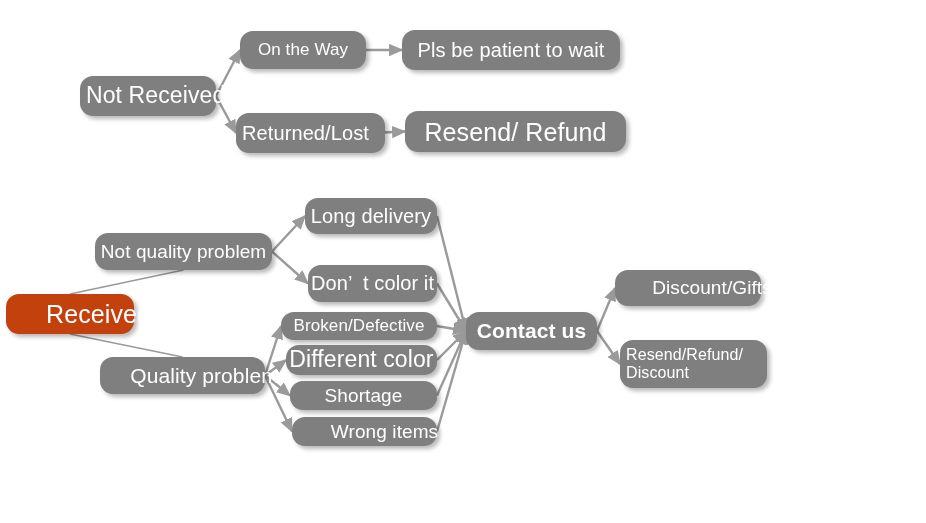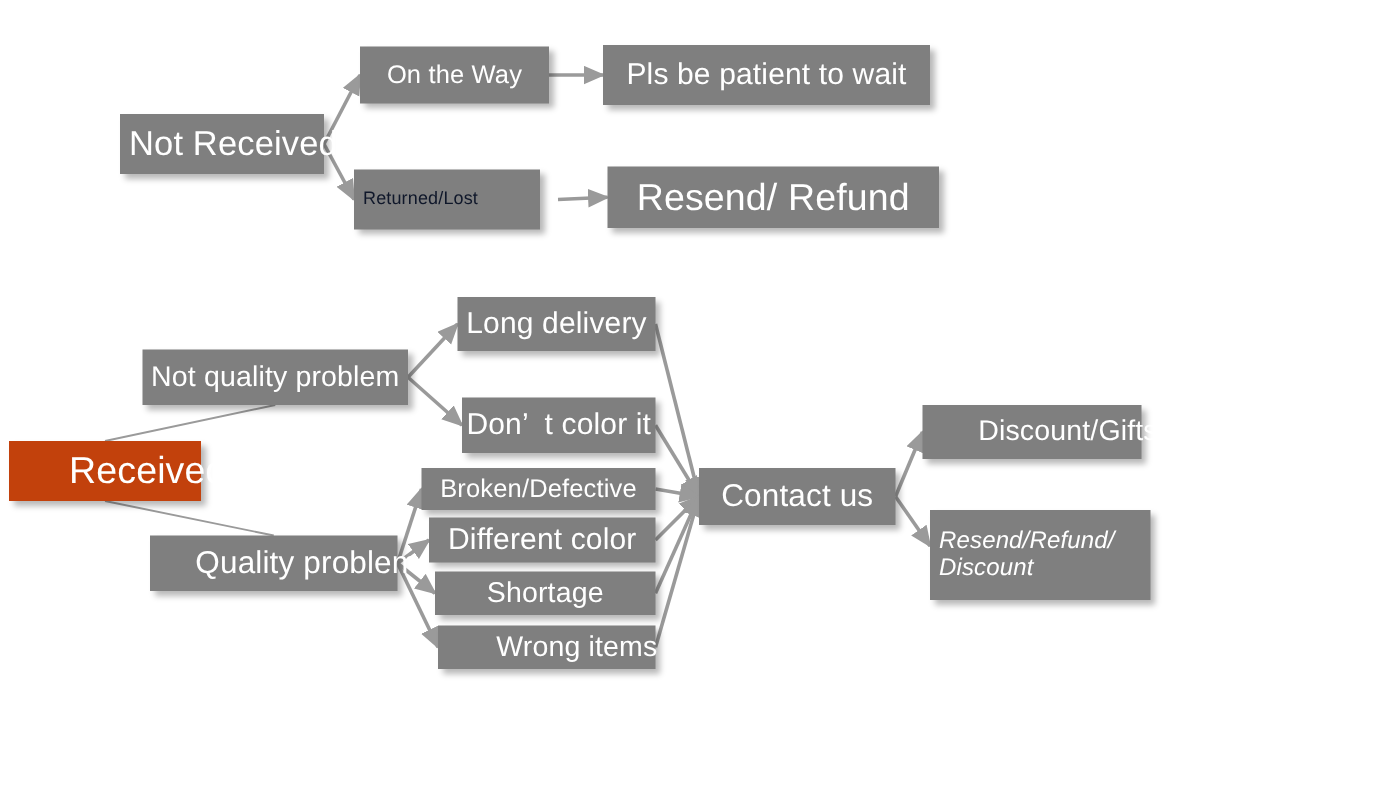--- a/index.html
+++ b/index.html
@@ -22,20 +22,21 @@
     display: flex;
     align-items: center;
     justify-content: center;
     box-sizing: border-box;
     box-shadow: 3px 3px 4px rgba(0,0,0,0.28);
     white-space: pre;
     line-height: 1.12;
     letter-spacing: 0.1px;
     text-align: center;
     z-index: 3;
+    border-radius: 13px;
   }
   .node.left-align {
     justify-content: flex-start;
     text-align: left;
     padding-left: 6px;
   }
   svg.links {
     position: absolute;
     left: 0;
     top: 0;
@@ -74,30 +75,30 @@
         <line x1="437" y1="360" x2="466" y2="331" stroke="#9a9a9a" stroke-width="2.4" marker-end="url(#arrowhead)"></line>
         <line x1="437" y1="395.5" x2="466" y2="331" stroke="#9a9a9a" stroke-width="2.4" marker-end="url(#arrowhead)"></line>
         <line x1="437" y1="431.5" x2="466" y2="331" stroke="#9a9a9a" stroke-width="2.4" marker-end="url(#arrowhead)"></line>
         <line x1="597" y1="331" x2="615" y2="288" stroke="#9a9a9a" stroke-width="2.4" marker-end="url(#arrowhead)"></line>
         <line x1="597" y1="331" x2="620" y2="364" stroke="#9a9a9a" stroke-width="2.4" marker-end="url(#arrowhead)"></line>
       </g>
   </svg>
   <div id="node-layer">
       <div class="node left-align" style="left: 80px; top: 76px; width: 136px; height: 40px; font-size: 23px; background: rgb(127, 127, 127); color: rgb(255, 255, 255);">Not Received</div>
       <div class="node" style="left: 240px; top: 31px; width: 126px; height: 38px; font-size: 17px; background: rgb(127, 127, 127); color: rgb(255, 255, 255);">On the Way</div>
-      <div class="node left-align" style="left: 236px; top: 113px; width: 124px; height: 40px; font-size: 12px; background: rgb(127, 127, 127); color: #0f172a;">Returned/Lost</div>
+      <div class="node left-align" style="left: 236px; top: 113px; width: 149px; height: 40px; font-size: 20px; background: rgb(127, 127, 127); color: #ffffff;">Returned/Lost</div>
       <div class="node" style="left: 402px; top: 30px; width: 218px; height: 40px; font-size: 20px; background: rgb(127, 127, 127); color: rgb(255, 255, 255);">Pls be patient to wait</div>
       <div class="node" style="left: 405px; top: 111px; width: 221px; height: 41px; font-size: 25px; background: rgb(127, 127, 127); color: rgb(255, 255, 255);">Resend/ Refund</div>
       <div class="node left-align" style="left: 6px; top: 294px; width: 128px; height: 40px; font-size: 25px; background: #c2410c; color: rgb(255, 255, 255); padding-left: 40px;">Received</div>
       <div class="node" style="left: 95px; top: 233px; width: 177px; height: 37px; font-size: 19px; background: rgb(127, 127, 127); color: rgb(255, 255, 255);">Not quality problem</div>
       <div class="node" style="left: 100px; top: 357px; width: 165px; height: 37px; font-size: 21px; background: rgb(127, 127, 127); color: rgb(255, 255, 255); padding-left: 44px;">Quality problem</div>
       <div class="node" style="left: 305px; top: 198px; width: 132px; height: 36px; font-size: 20px; background: rgb(127, 127, 127); color: rgb(255, 255, 255);">Long delivery</div>
       <div class="node" style="left: 308px; top: 265px; width: 129px; height: 37px; font-size: 20px; background: rgb(127, 127, 127); color: rgb(255, 255, 255);">Don’  t color it</div>
       <div class="node" style="left: 281px; top: 312px; width: 156px; height: 28px; font-size: 17px; background: rgb(127, 127, 127); color: rgb(255, 255, 255);">Broken/Defective</div>
-      <div class="node" style="left: 286px; top: 345px; width: 151px; height: 30px; font-size: 20px; background: rgb(127, 127, 127); color: rgb(255, 255, 255);">Different color</div>
+      <div class="node" style="left: 286px; top: 345px; width: 151px; height: 30px; font-size: 23px; background: rgb(127, 127, 127); color: rgb(255, 255, 255);">Different color</div>
       <div class="node" style="left: 290px; top: 381px; width: 147px; height: 29px; font-size: 19px; background: rgb(127, 127, 127); color: rgb(255, 255, 255);">Shortage</div>
       <div class="node" style="left: 292px; top: 417px; width: 145px; height: 29px; font-size: 19px; background: rgb(127, 127, 127); color: rgb(255, 255, 255); padding-left: 40px;">Wrong items</div>
-      <div class="node" style="left: 466px; top: 312px; width: 131px; height: 38px; font-size: 21px; background: rgb(127, 127, 127); color: rgb(255, 255, 255);">Contact us</div>
+      <div class="node" style="left: 466px; top: 312px; width: 131px; height: 38px; font-size: 21px; background: rgb(127, 127, 127); color: rgb(255, 255, 255); font-weight: bold;">Contact us</div>
       <div class="node" style="left: 615px; top: 270px; width: 146px; height: 36px; font-size: 19px; background: rgb(127, 127, 127); color: rgb(255, 255, 255); padding-left: 48px;">Discount/Gifts</div>
-      <div class="node left-align" style="left: 620px; top: 340px; width: 147px; height: 60px; font-size: 16px; background: rgb(127, 127, 127); color: rgb(255, 255, 255); font-style: italic;">Resend/Refund/
+      <div class="node left-align" style="left: 620px; top: 340px; width: 147px; height: 48px; font-size: 16px; background: rgb(127, 127, 127); color: rgb(255, 255, 255);">Resend/Refund/
 Discount</div>
     </div>
 </div>
 
 </body></html>

